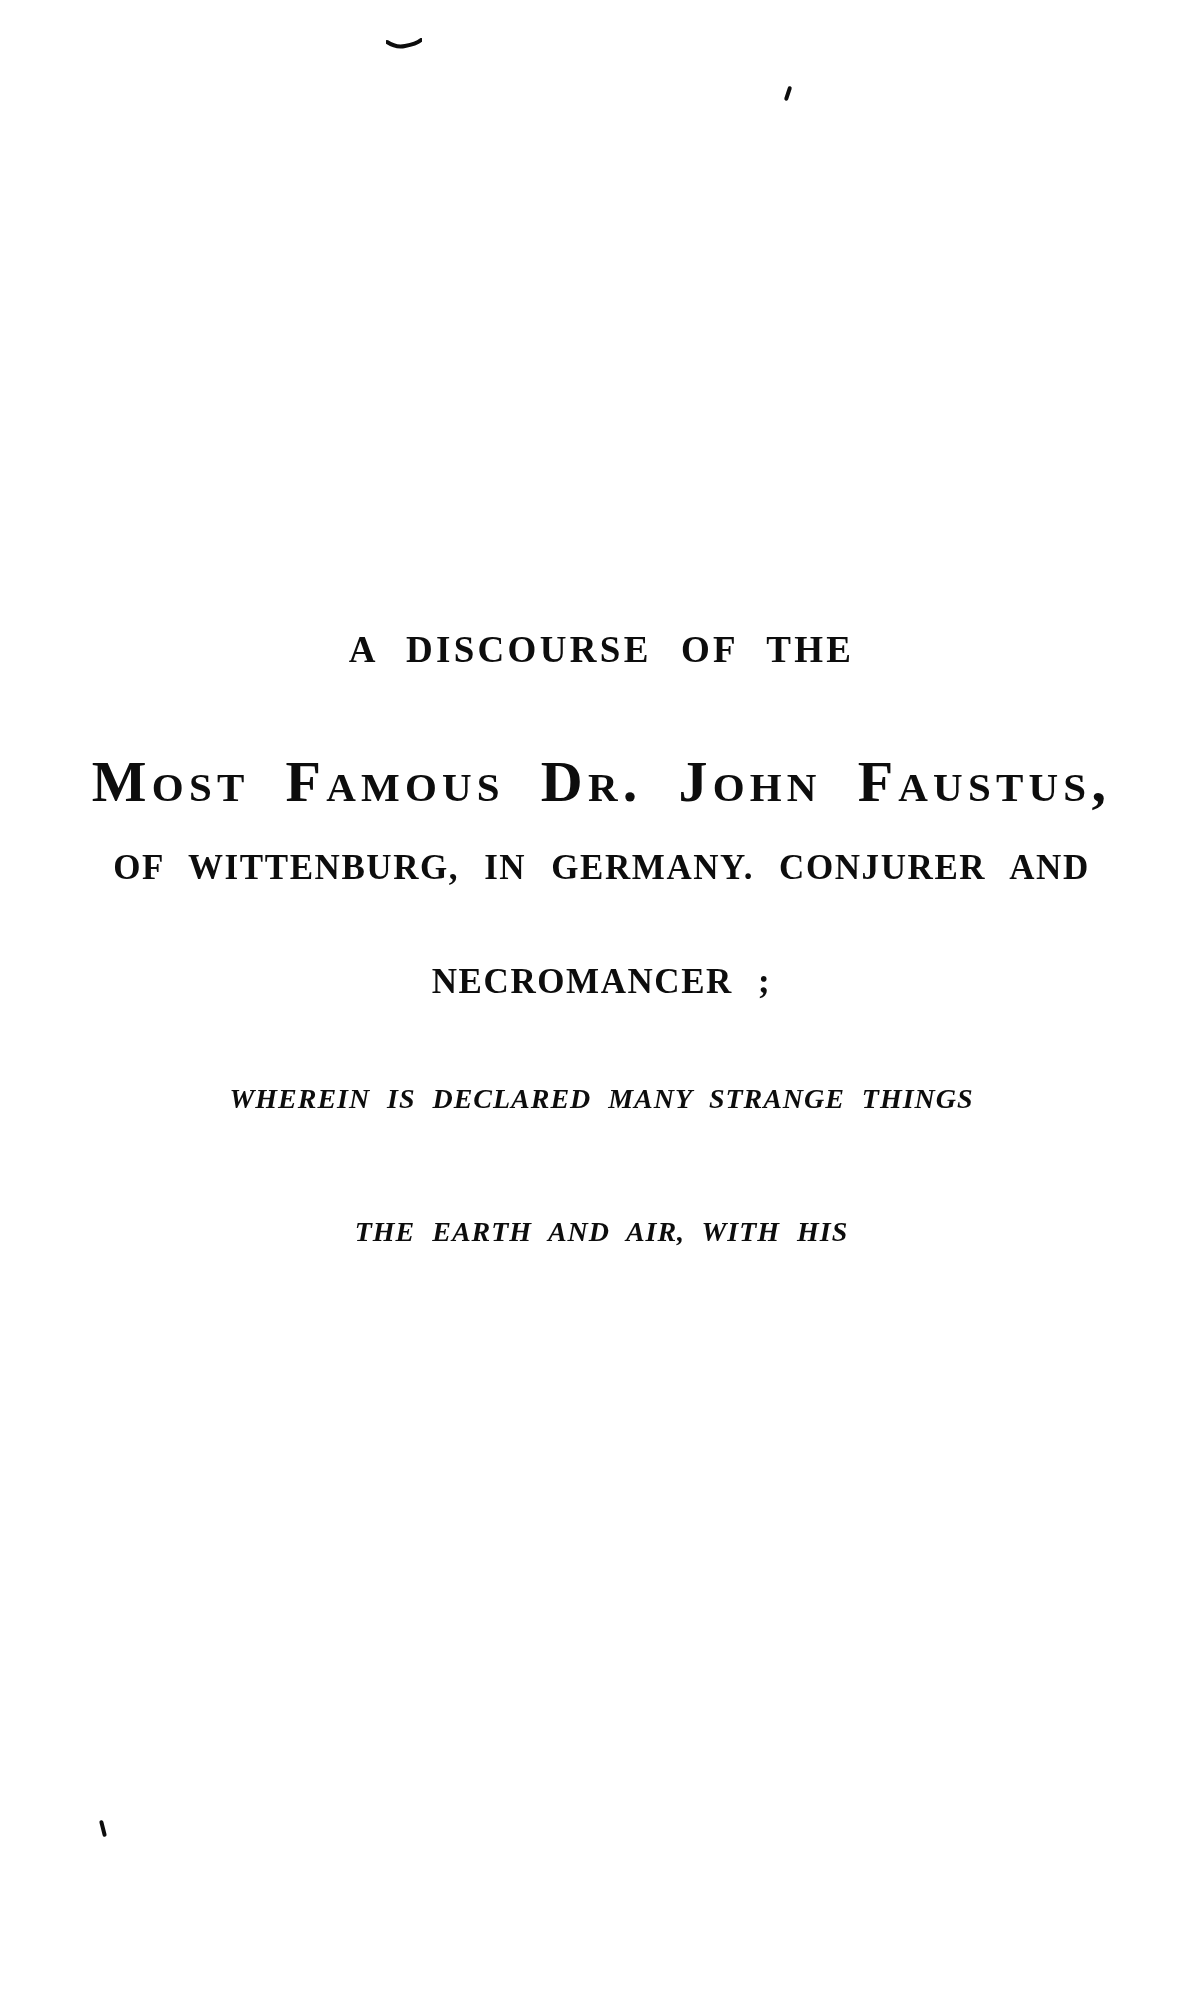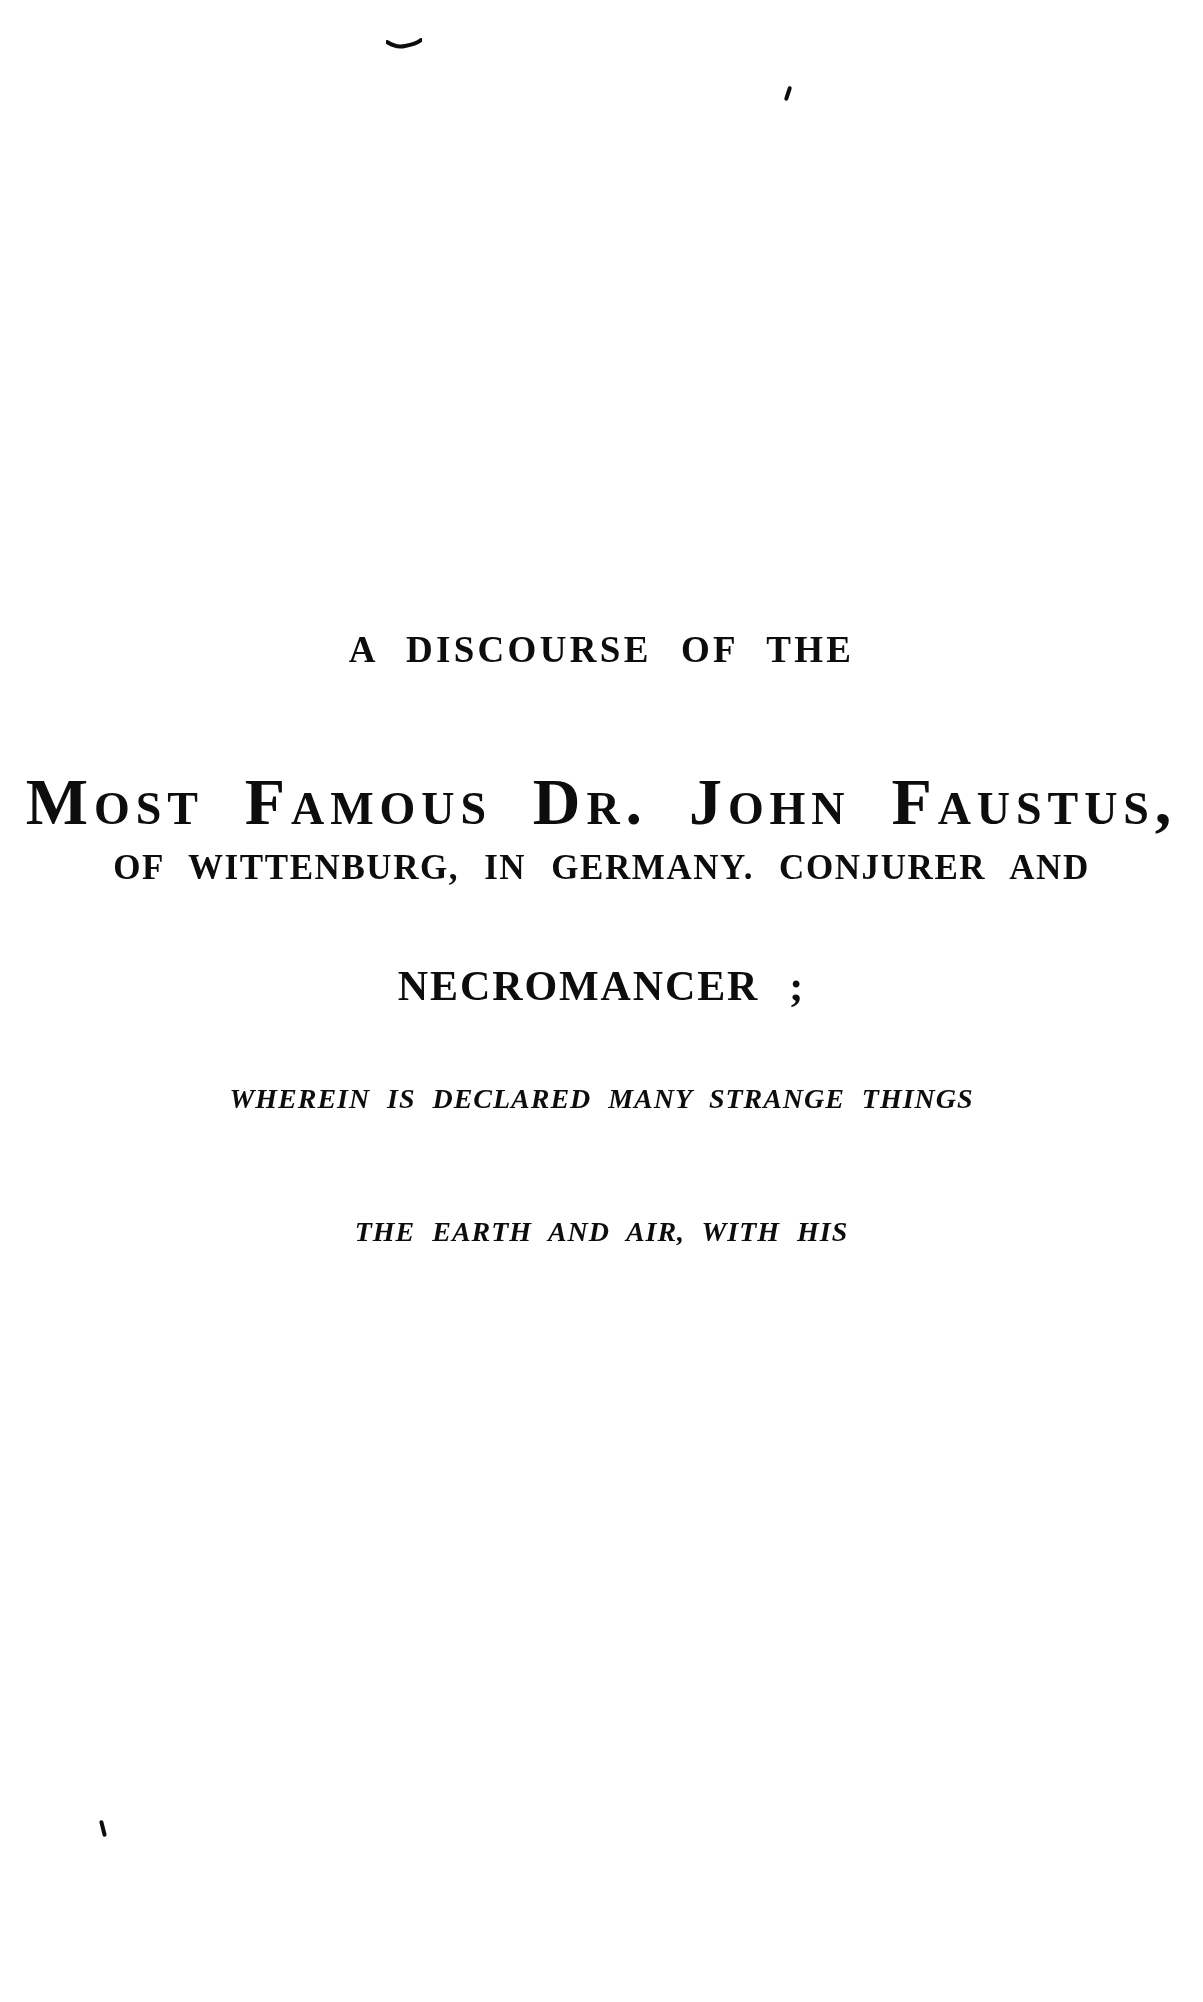--- a/index.html
+++ b/index.html
@@ -26,37 +26,37 @@
   }
   .half-title {
     top: 628px;
     font-size: 37px;
     font-weight: 700;
     letter-spacing: 0.09em;
     word-spacing: 0.45em;
   }
   .main-title {
     top: 748px;
-    margin: 16px;
-    font-size: 66px;
+    margin: 0;
+    font-size: 58px;
     font-weight: 700;
     font-variant-caps: small-caps;
     letter-spacing: 0.09em;
     word-spacing: 0.28em;
   }
   .subtitle-1 {
     top: 848px;
     font-size: 35px;
     font-weight: 700;
     letter-spacing: 0.045em;
     word-spacing: 0.42em;
   }
   .subtitle-2 {
     top: 962px;
-    font-size: 42px;
+    font-size: 35px;
     font-weight: 700;
     letter-spacing: 0.045em;
     word-spacing: 0.42em;
   }
   .desc-line {
     font-style: italic;
     font-weight: 700;
     font-size: 28px;
     letter-spacing: 0.035em;
     word-spacing: 0.32em;

